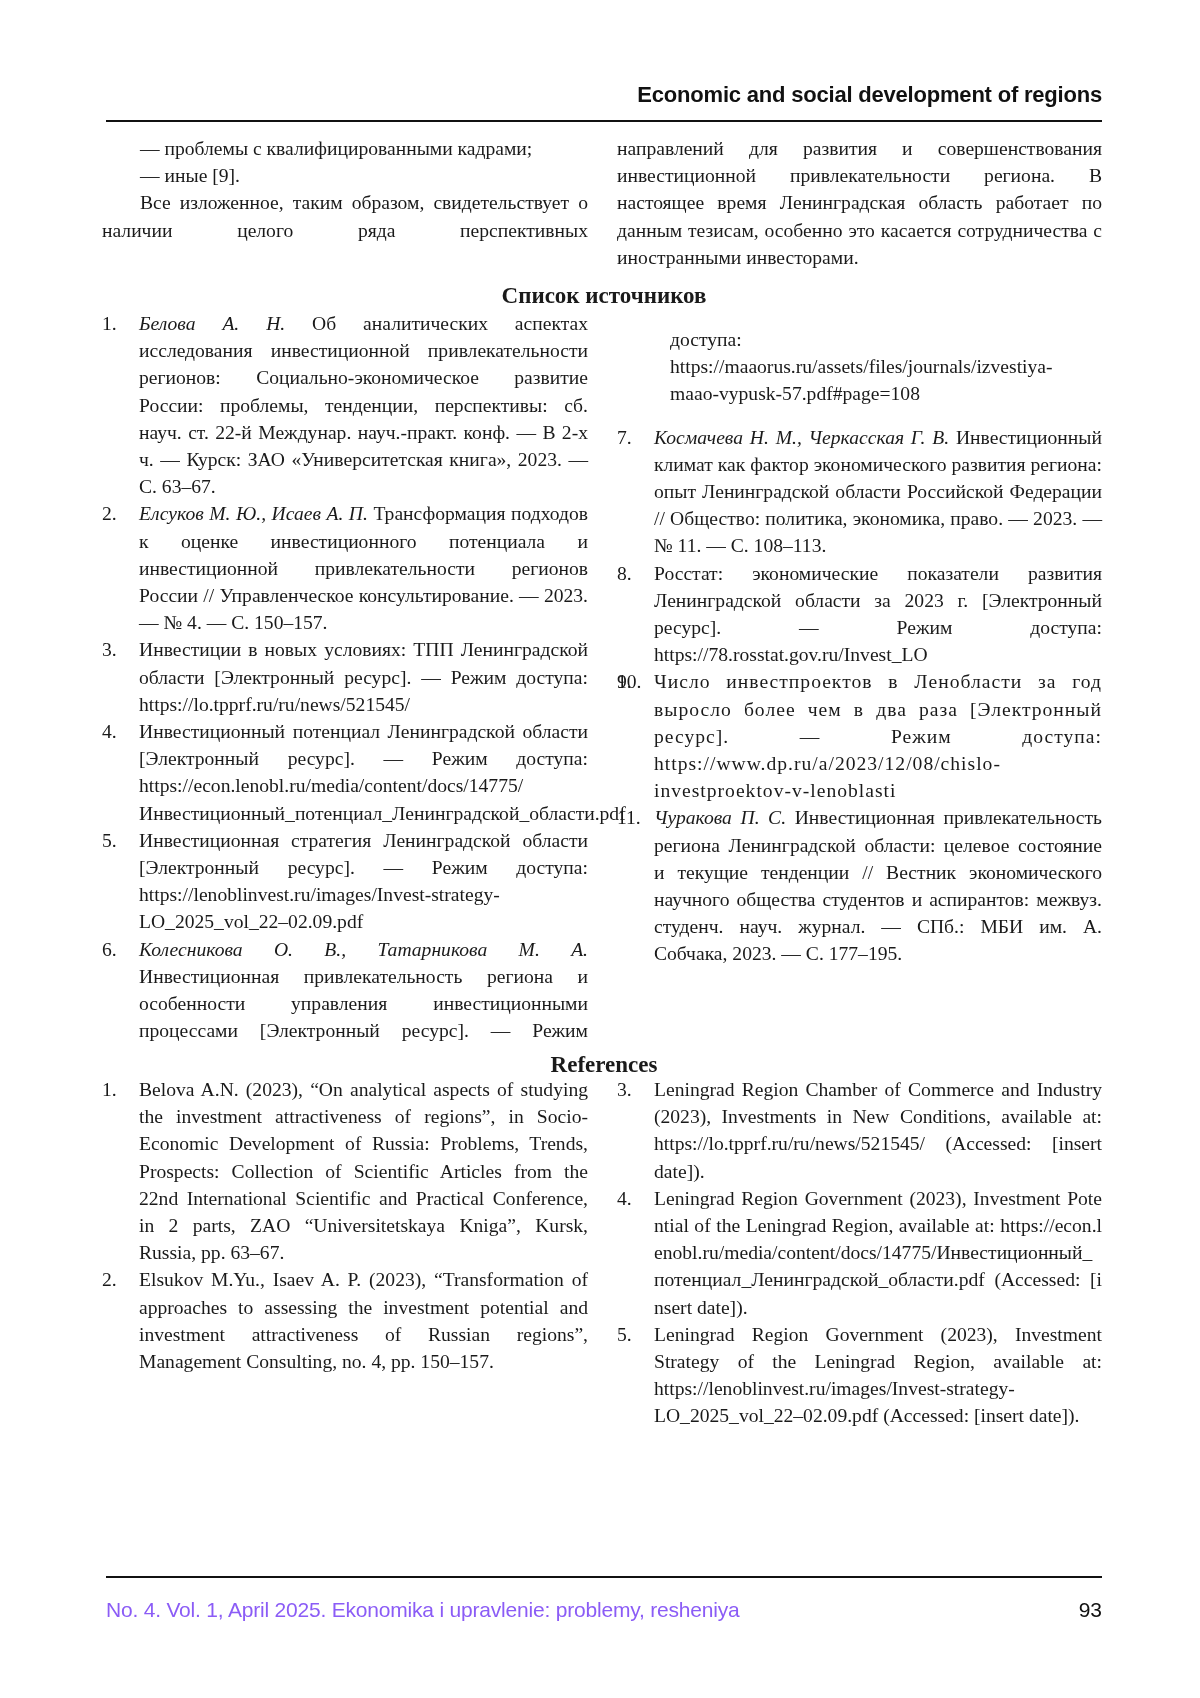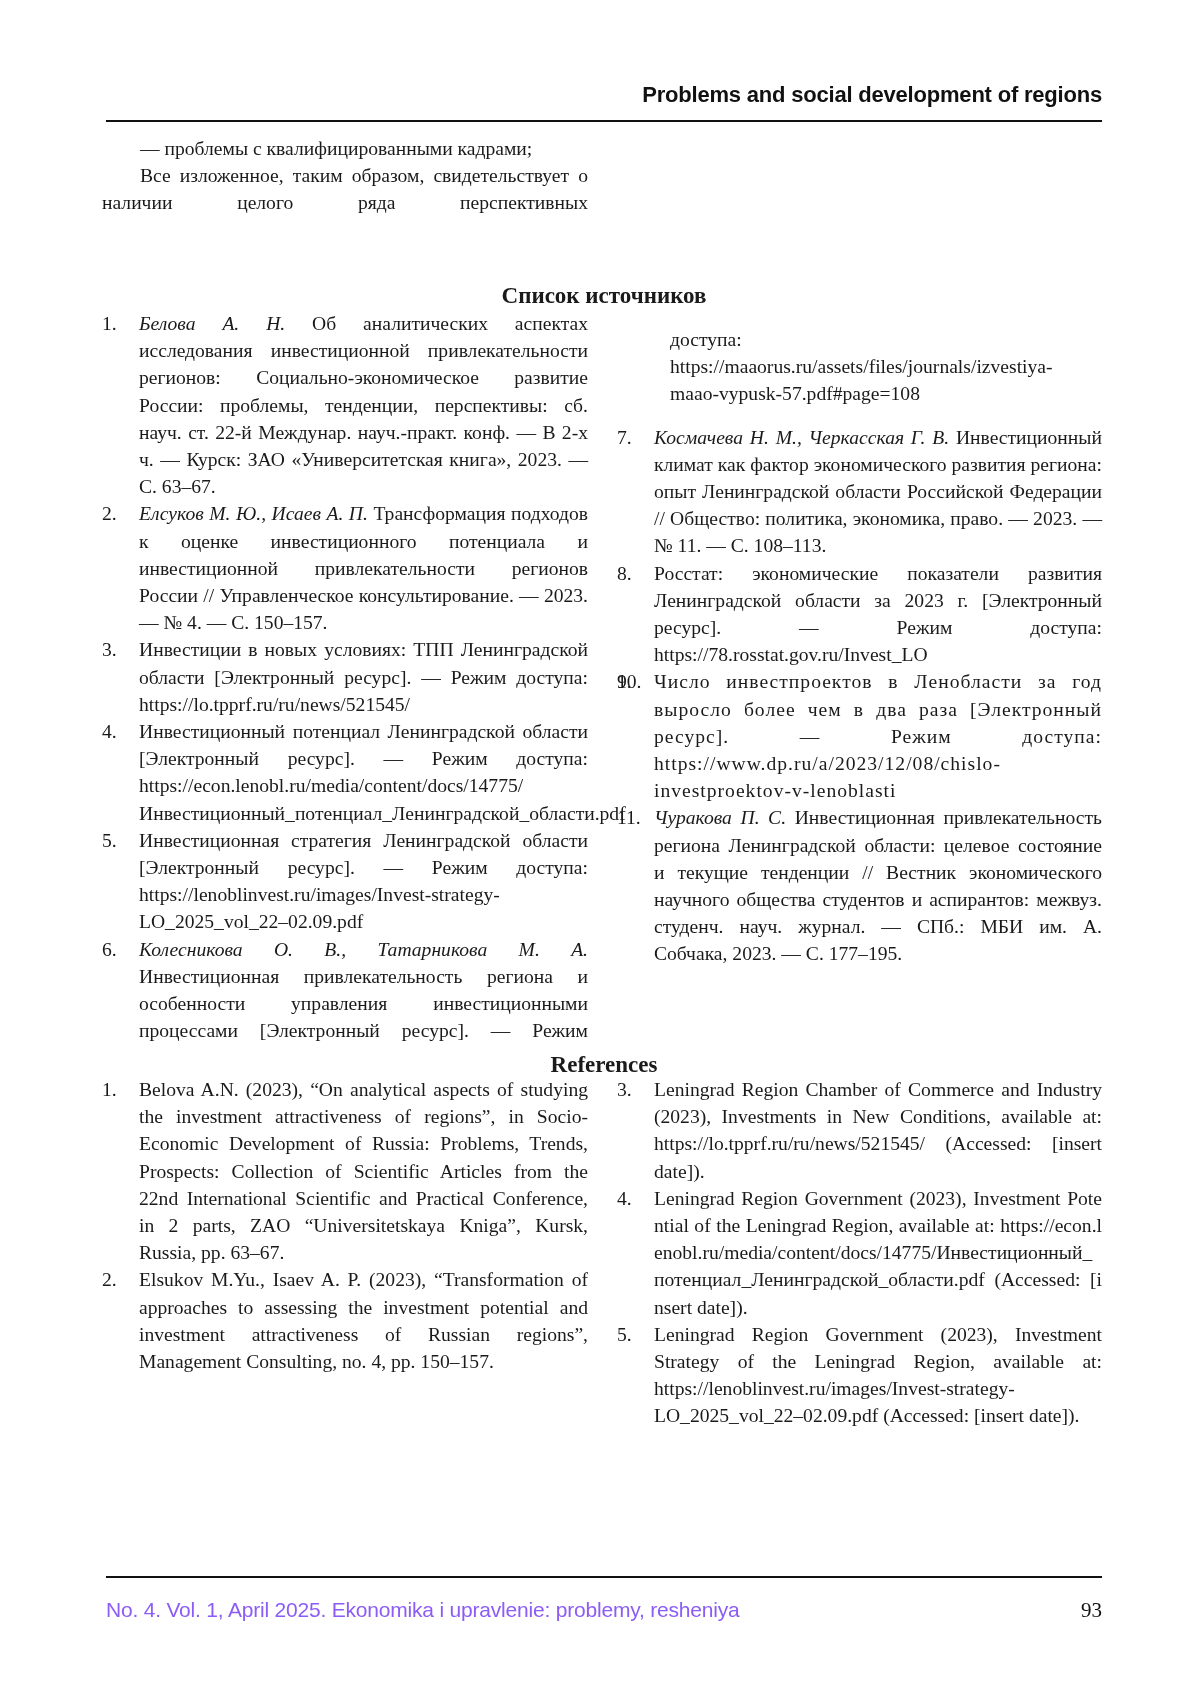--- a/index.html
+++ b/index.html
@@ -11,21 +11,21 @@
       font-size: 22px; letter-spacing: -0.2px; color: #111;
     }
     .rule-top { position: absolute; left: 106px; width: 996px; top: 120px; height: 2px; background: #111; }
     .rule-bottom { position: absolute; left: 106px; width: 996px; top: 1576px; height: 2px; background: #111; }
     .footer-left {
       position: absolute; left: 106px; top: 1598px;
       font-family: "Liberation Sans", sans-serif; font-size: 21px; color: #8b5cf6; letter-spacing: -0.2px;
     }
     .footer-right {
       position: absolute; right: 98px; top: 1598px;
-      font-family: Liberation Serif, serif; font-size: 21px; color: #111;
+      font-family: Liberation Sans, sans-serif; font-size: 21px; color: #111;
     }
     .serif { font-family: "Liberation Serif", serif; font-size: 19.6px; line-height: 27.2px; }
     .col-left { position: absolute; left: 102px; width: 486px; }
     .col-right { position: absolute; left: 617px; width: 485px; }
     .para { margin: 0; text-align: justify; }
     .indent { text-indent: 38px; }
     .section-title {
       position: absolute; left: 106px; width: 996px; text-align: center;
       font-family: "Liberation Serif", serif; font-weight: bold; font-size: 23px;
     }
@@ -34,28 +34,32 @@
     ol.refs li .num { position: absolute; left: 0; top: 0; }
     .cont { padding-left: 37px; text-align: justify; margin: 16px; }
     .it { font-style: italic; }
     .spaced-sm { letter-spacing: 1px; }
   </style>
 </head>
 <body>
 
 <div class="page">
 
-  <div class="running-head">Problems and social development of regions</div>
+  <div class="running-head">Economic and social development of regions</div>
   <div class="rule-top"></div>
 
   <div class="col-left serif" style="top:135px;">
     <p class="para indent">— проблемы с квалифицированными кадрами;</p>
+    <p class="para indent">— иные [9].</p>
     <p class="para indent" style="text-align-last: justify;">Все изложенное, таким образом, свидетельствует о наличии целого ряда перспективных</p>
   </div>
 
+  <div class="col-right serif" style="top:135px;">
+    <p class="para">направлений для развития и совершенствования инвестиционной привлекательности региона. В настоящее время Ленинградская область работает по данным тезисам, особенно это касается сотрудничества с иностранными инвесторами.</p>
+  </div>
 
   <div class="section-title" style="top:283px;">Список источников</div>
 
   <div class="col-left serif" style="top:310px;">
     <ol class="refs">
       <li>
         <span class="num">1.</span><span class="it">Белова А. Н.</span><span> Об аналитических аспектах исследования инвестиционной привлекательности регионов: Социально-экономическое развитие России: проблемы, тенденции, перспективы: сб. науч. ст. 22-й Междунар. науч.-практ. конф. — В 2-х ч. — Курск: ЗАО «Университетская книга», 2023. — С. 63–67.</span>
       </li>
       <li>
         <span class="num">2.</span><span class="it">Елсуков М. Ю., Исаев А. П.</span><span> Трансформация подходов к оценке инвестиционного потенциала и инвестиционной привлекательности регионов России // Управленческое консультирование. — 2023. — № 4. — С. 150–157.</span>

